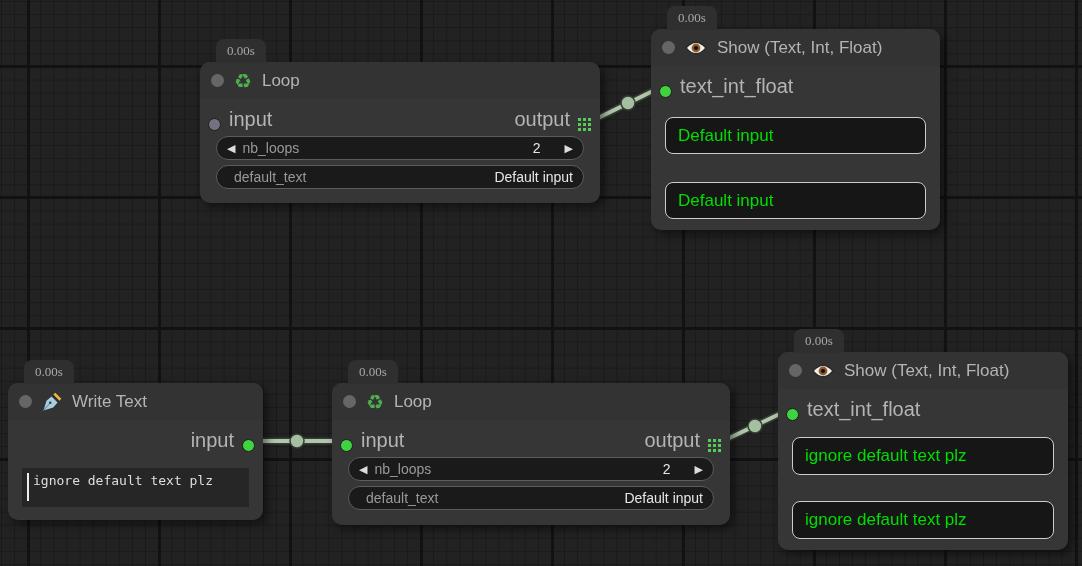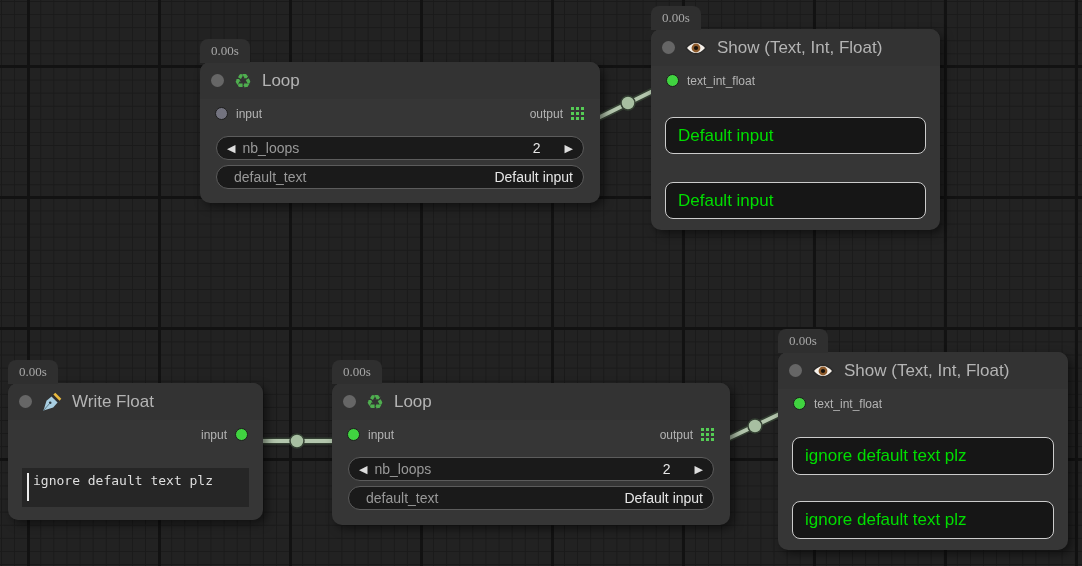--- a/index.html
+++ b/index.html
@@ -20,36 +20,36 @@
   .wire-outer { stroke:#333f32; stroke-width:7; fill:none; stroke-linecap:round; }
   .wire-inner { stroke:#b3c6ad; stroke-width:4; fill:none; stroke-linecap:round; }
   .reroute { fill:#a7bfa1; stroke:#333f32; stroke-width:1.5; }
 
   .node {
     position:absolute; z-index:2;
     background:#363636; border-radius:10px;
     box-shadow:4px 4px 10px rgba(0,0,0,.5);
   }
   .badge {
-    position:absolute; top:-23px; left:0; height:24px;
+    position:absolute; top:-23px; left:16px; height:24px;
     padding:0 11px; background:#2f2f2f; color:#a8a8a8;
     font:13px/23px "Liberation Serif",serif;
     border-radius:8px 8px 0 0;
   }
   .titlebar {
     height:37px; background:#333333; border-radius:10px 10px 0 0;
     display:flex; align-items:center; padding:0 11px; gap:10px;
   }
   .tdot { width:13px; height:13px; border-radius:50%; background:#666666; flex:none; }
   .node-title { color:#b4b4b4; font-size:17px; white-space:nowrap; }
   .glyph-recycle { color:#4fae4f; font-size:20px; line-height:1; font-family:"DejaVu Sans",sans-serif; }
 
   .slotrow {
-    display:flex; align-items:flex-start; height:24px; margin-top:8px;
-    padding:0 15px; gap:8px; color:#b4b4b4; font-size:12px;
+    display:flex; align-items:flex-end; height:24px; margin-top:8px;
+    padding:0 8px; gap:8px; color:#b4b4b4; font-size:20px;
   }
   .dot { width:13px; height:13px; border-radius:50%; flex:none; }
   .dot.green { background:#40d340; border:1px solid #1d1d1d; }
   .dot.gray  { background:#73737f; border:1px solid #1d1d1d; }
   .spacer { flex:1; }
   .gridicon { display:grid; grid-template-columns:repeat(3,3px); grid-auto-rows:3px; gap:2px; flex:none; margin-right:1px; }
   .gridicon i { background:#55cc55; display:block; }
 
   .widget {
     height:24px; margin:5px 16px 0; border:1px solid #5c5c5c; border-radius:12px;
@@ -154,21 +154,21 @@
   <div class="badge">0.00s</div>
   <div class="titlebar">
     <span class="tdot"></span>
     <svg width="20" height="20" viewBox="0 0 20 20">
       <path d="M9 4.5 L12.5 1.5 L18.5 7.5 L15.5 11 Z" fill="#2f2f2f"></path>
       <path d="M11.3 2.5 L13.3 0.7 L19.3 6.7 L17.5 8.7 Z" fill="#e8b93e"></path>
       <path d="M1.5 18.5 L4.5 8.8 L9.5 4.4 L15.6 10.5 L11.2 15.5 Z" fill="#a9cfe2"></path>
       <circle cx="8.2" cy="10.8" r="1.3" fill="#2f3b42"></circle>
       <path d="M1.5 18.5 L7.5 11.6" stroke="#5e7c8a" stroke-width="1"></path>
     </svg>
-    <span class="node-title">Write Float</span>
+    <span class="node-title">Write Text</span>
   </div>
   <div class="slotrow" style="justify-content:flex-end">
     <span>input</span>
     <span class="dot green"></span>
   </div>
   <div class="textbox">
     <span class="cursorbar"></span>
     <span>ignore default text plz</span>
   </div>
 </div>

